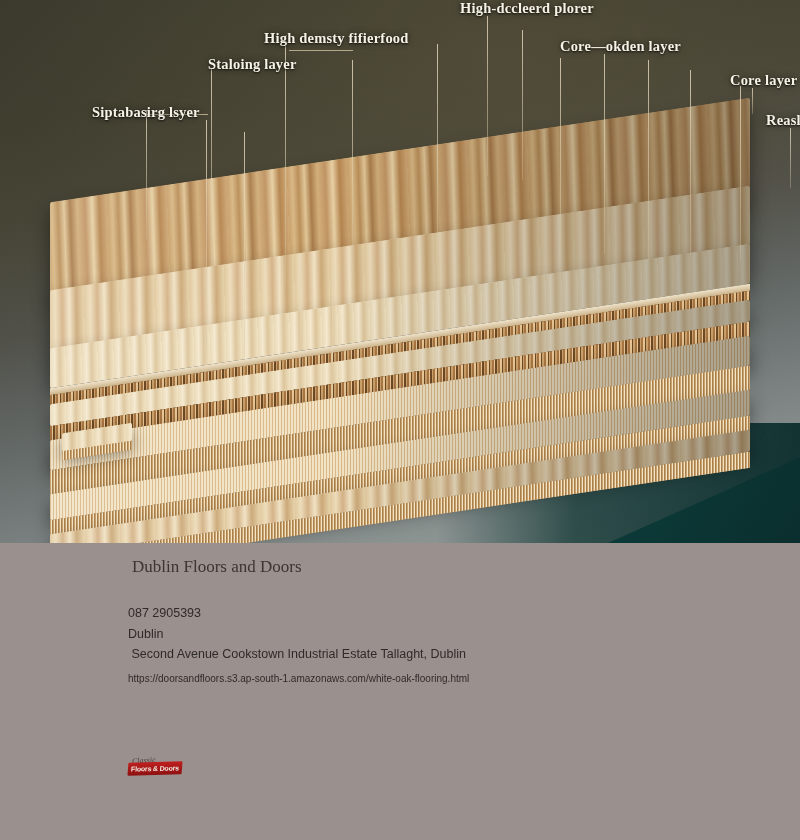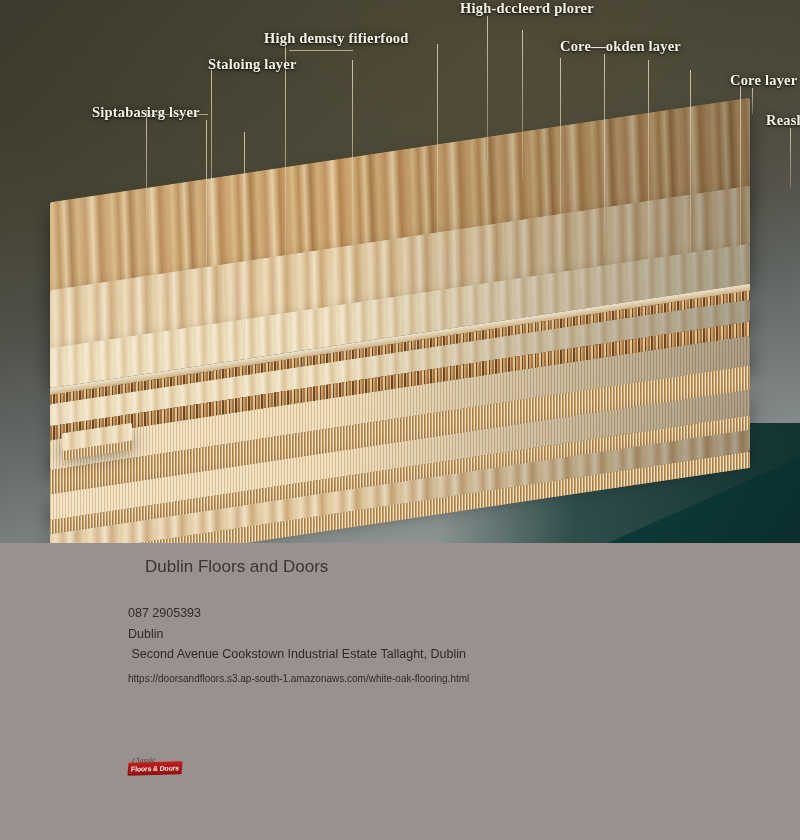--- a/index.html
+++ b/index.html
@@ -192,21 +192,22 @@
     font-weight: 400;
     color: #3b3533;
     margin: 0 0 4px 0;
     letter-spacing: -0.2px;
   }
   .biz-sub {
     font-size: 17px;
     line-height: 1.2;
     font-weight: 400;
     color: #3b3533;
-    margin: 0 0 26px 17px;
+    margin: 0 0 26px 4px;
+    font-family: Liberation Serif, serif;
   }
   .biz-line {
     font-size: 12.5px;
     line-height: 1.62;
     color: #2f2a29;
     margin: 0;
     white-space: pre;
   }
   .biz-url {
     font-size: 10px;

